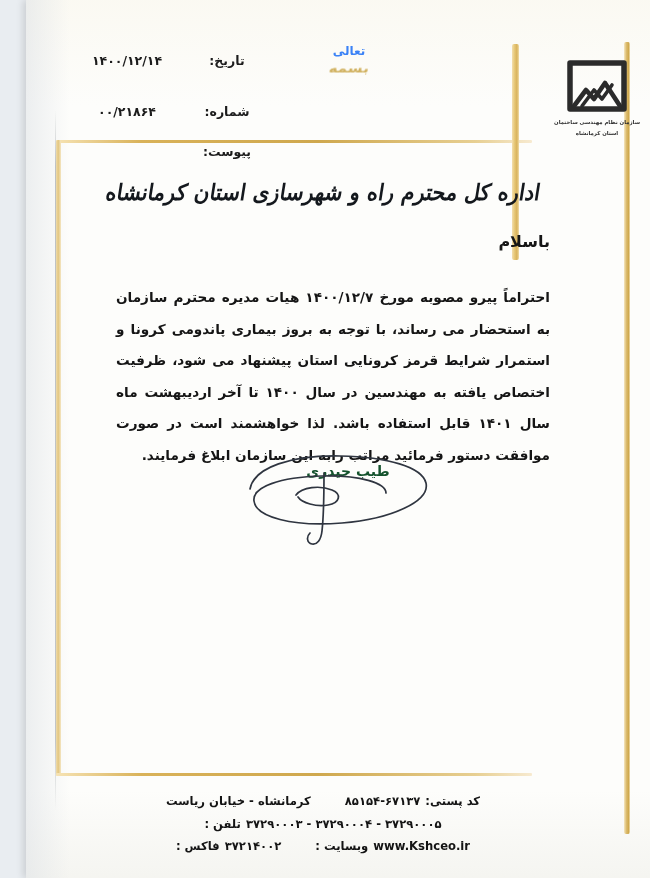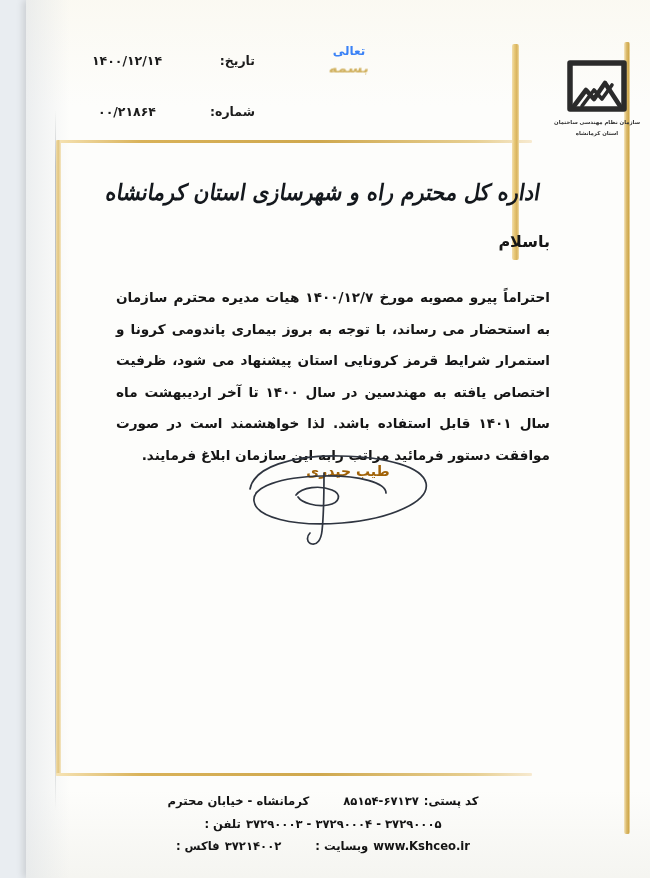--- a/index.html
+++ b/index.html
@@ -84,21 +84,21 @@
     line-height: 1;
   }
   .meta-row {
     display: flex;
     justify-content: flex-start;
     align-items: baseline;
     margin-bottom: 19px;
   }
   .meta-label {
     width: 56px;
-    text-align: right;
+    text-align: center;
     font-weight: 700;
     letter-spacing: .2px;
   }
   .meta-value {
     flex: 1;
     text-align: center;
     font-weight: 600;
     letter-spacing: .6px;
     margin-top: 19px;
   }
@@ -190,21 +190,21 @@
   .sig-block {
     position: absolute;
     left: 232px;
     top: 463px;
     width: 180px;
     text-align: center;
   }
   .sig-name, .sig-title {
     font-size: 14px;
     font-weight: 700;
-    color: #a16207;
+    color: #14532d;
     letter-spacing: .2px;
     position: relative;
     z-index: 1;
   }
   .sig-title { margin-top: 22px; }
   .sig-ink {
     position: absolute;
     left: -22px;
     top: -18px;
     z-index: 2;
@@ -254,20 +254,24 @@
     <div class="gold-rule bottom"></div>
 
     <div class="meta">
       <div class="meta-row">
         <span class="meta-label">تاریخ:</span>
         <span class="meta-value">۱۴۰۰/۱۲/۱۴</span>
       </div>
       <div class="meta-row">
         <span class="meta-label">شماره:</span>
         <span class="meta-value">۰۰/۲۱۸۶۴</span>
+      </div>
+      <div class="meta-row">
+        <span class="meta-label">پیوست:</span>
+        <span class="meta-value"></span>
       </div>
     </div>
 
     <div class="besmeh">
       <div class="taali">تعالی</div>
       <div class="bism">بسمه</div>
     </div>
 
     <div class="logo-wrap">
       <svg class="logo-mark" width="66" height="58" viewBox="0 0 66 58">
@@ -302,21 +306,21 @@
       <div class="sig-name">طیب حیدری</div>
     </div>
 
     <div class="footer">
       <div class="f-row">
         <span class="f-seg">
           <span class="f-lbl">کد پستی:</span>
           <span class="f-val">۸۵۱۵۴-۶۷۱۳۷</span>
         </span>
         <span class="f-seg">
-          <span class="f-val">کرمانشاه - خیابان محترم</span>
+          <span class="f-val">کرمانشاه - خیابان ریاست</span>
         </span>
       </div>
       <div class="f-row">
         <span class="f-seg">
           <span class="f-val">۳۷۲۹۰۰۰۵ - ۳۷۲۹۰۰۰۴ - ۳۷۲۹۰۰۰۳</span>
           <span class="f-lbl">تلفن :</span>
         </span>
       </div>
       <div class="f-row">
         <span class="f-seg">

